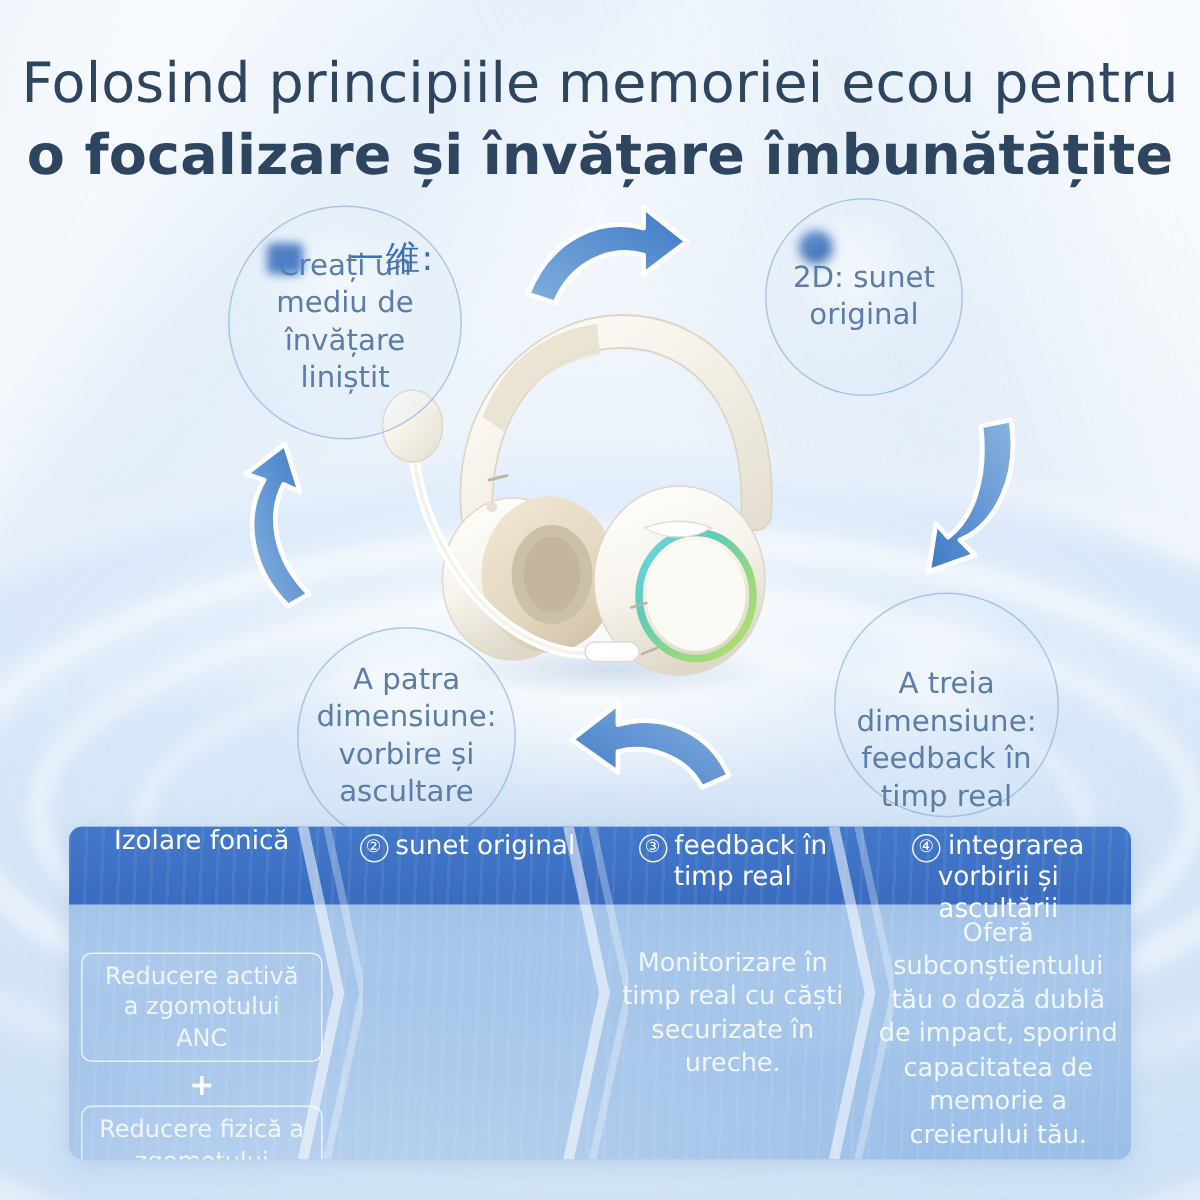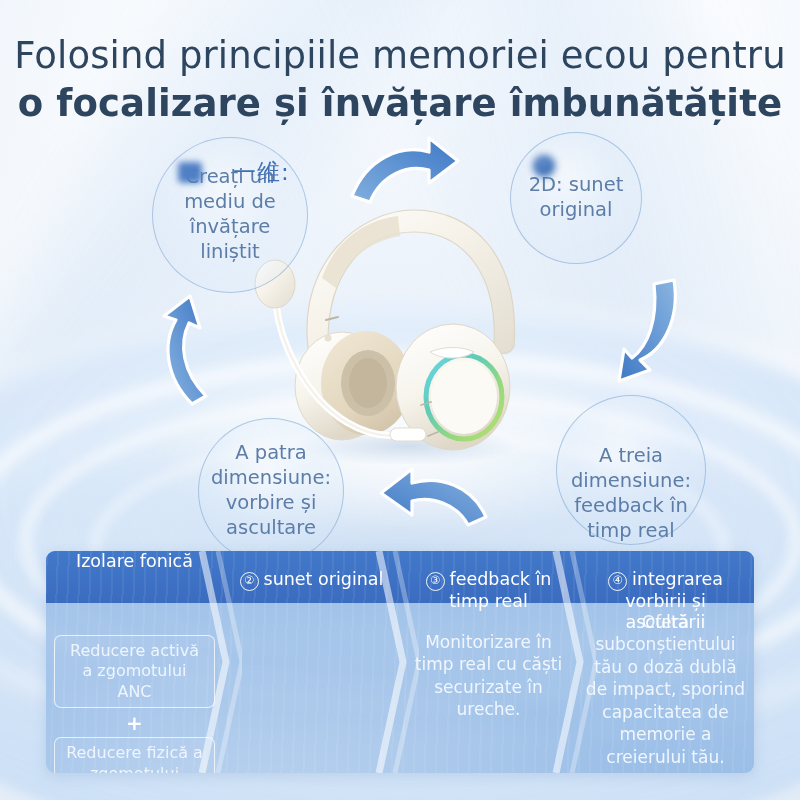--- a/index.html
+++ b/index.html
@@ -100,21 +100,21 @@
   .panel-waves2{position:absolute;inset:0;pointer-events:none;
     background:radial-gradient(90% 120% at 30% 120%, rgba(255,255,255,.35) 0%, rgba(255,255,255,0) 60%);}
   .panel-head{position:absolute;left:0;top:0;width:100%;height:52px;
     background:linear-gradient(180deg,#4278c9 0%,#3a6cc0 100%);}
   .cols{position:absolute;inset:0;display:flex;}
   .col{position:relative;flex:1 1 0;min-width:0;}
   .col-title{position:absolute;left:0;top:0;width:100%;height:52px;
     display:flex;justify-content:center;text-align:center;
     color:#ffffff;font-size:17.5px;line-height:1.18;padding:0 6px;box-sizing:border-box;
     z-index:4;}
-  .col-title.tall{align-items:flex-start;padding-top:18px;}
+  .col-title.tall{align-items:flex-start;padding-top:3px;}
   .col-body{position:absolute;left:0;top:52px;width:100%;height:170px;
     display:flex;align-items:flex-start;justify-content:center;text-align:center;
     color:#f0f6fd;font-size:17px;line-height:1.32;padding:8px 8px 0;box-sizing:border-box;z-index:3;}
   .col-body.pad-top{padding-top:28px;}
   .circ-num{display:inline-block;width:17px;height:17px;border-radius:50%;
     border:1.4px solid rgba(255,255,255,.92);font-size:11.5px;line-height:15px;
     text-align:center;margin-right:5px;vertical-align:1px;}
   
   .chev{position:absolute;top:0;height:222px;width:46px;z-index:2;pointer-events:none;}
   

